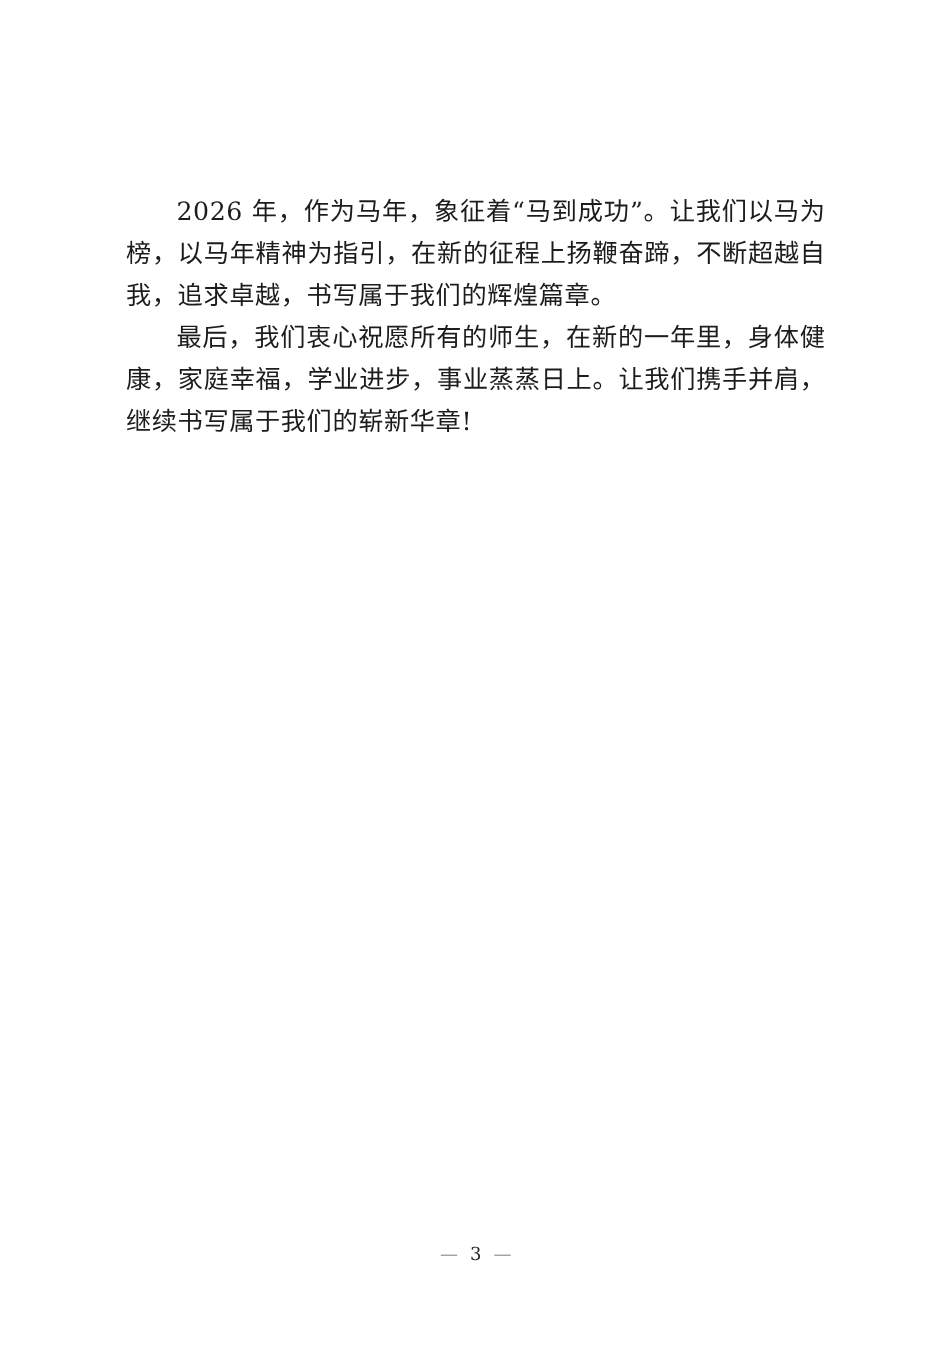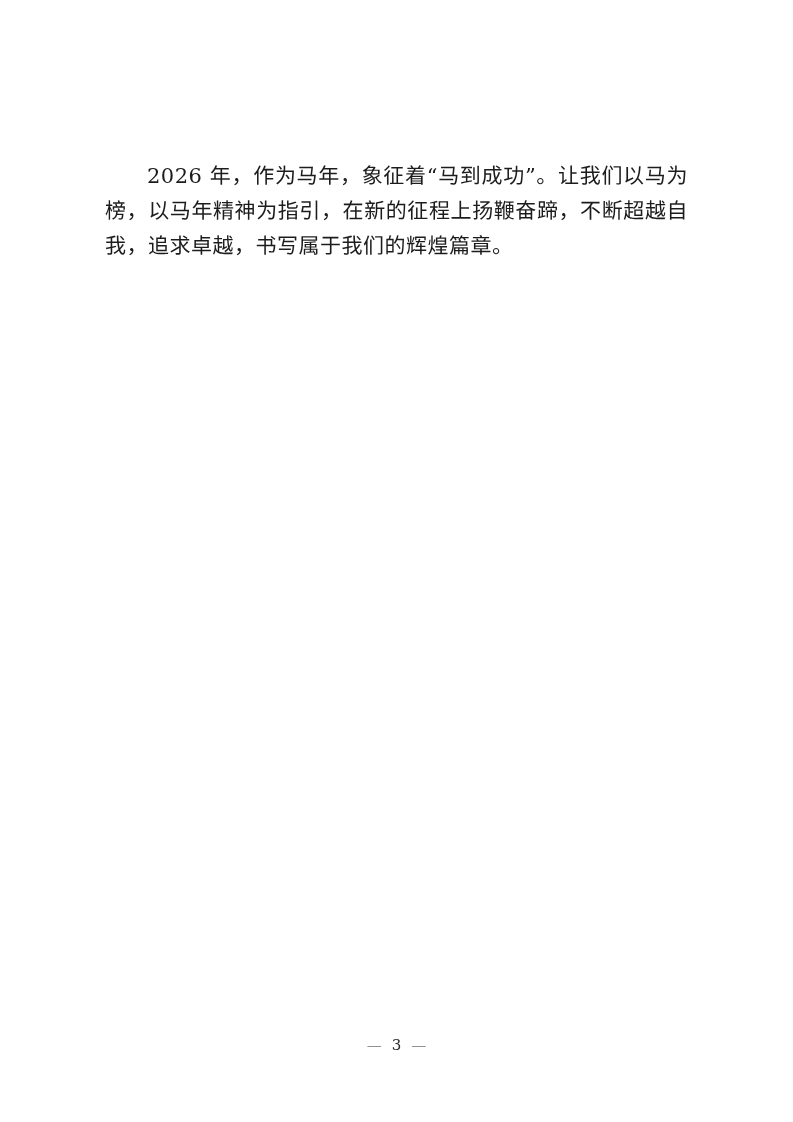--- a/index.html
+++ b/index.html
@@ -51,18 +51,19 @@
     padding: 0 10px;
     font-family: "DejaVu Serif", "Liberation Serif", serif;
   }
 </style>
 </head>
 <body>
 
 <div class="page">
   <div class="content">
     <p class="para">2026 年，作为马年，象征着“马到成功”。让我们以马为榜，以马年精神为指引，在新的征程上扬鞭奋蹄，不断超越自我，追求卓越，书写属于我们的辉煌篇章。</p>
+    <p class="para">最后，我们衷心祝愿所有的师生，在新的一年里，身体健康，家庭幸福，学业进步，事业蒸蒸日上。让我们携手并肩，继续书写属于我们的崭新华章!</p>
   </div>
 
   <div class="footer">
     <span class="dash">—</span><span class="num">3</span><span class="dash">—</span>
   </div>
 </div>
 
 </body></html>

